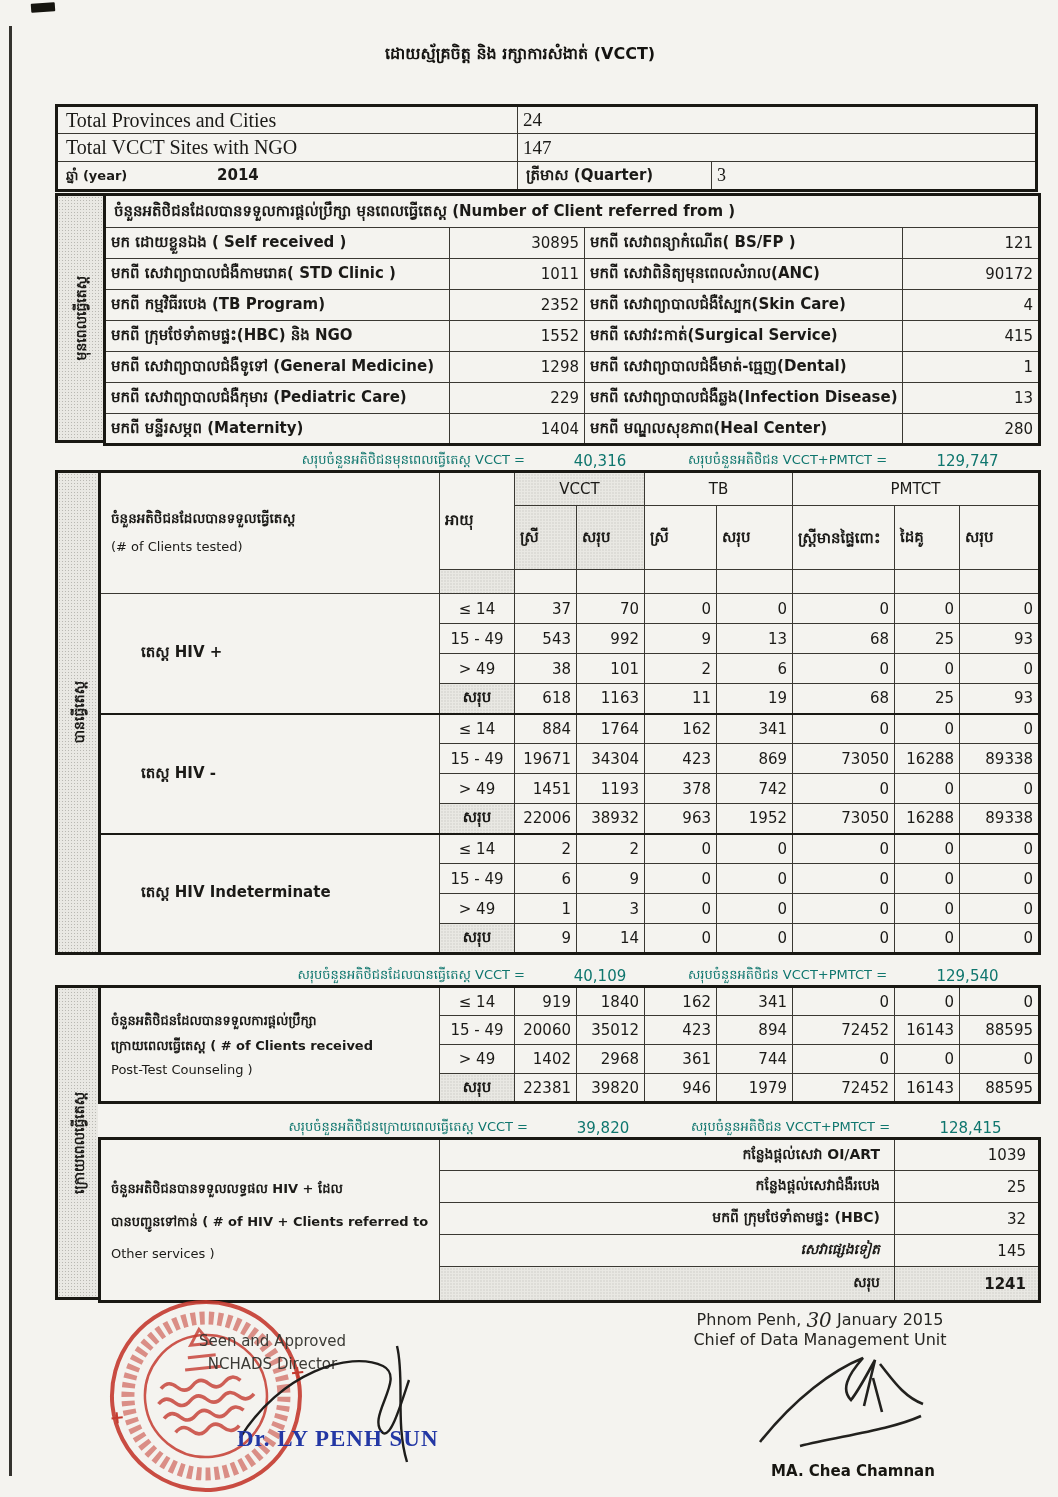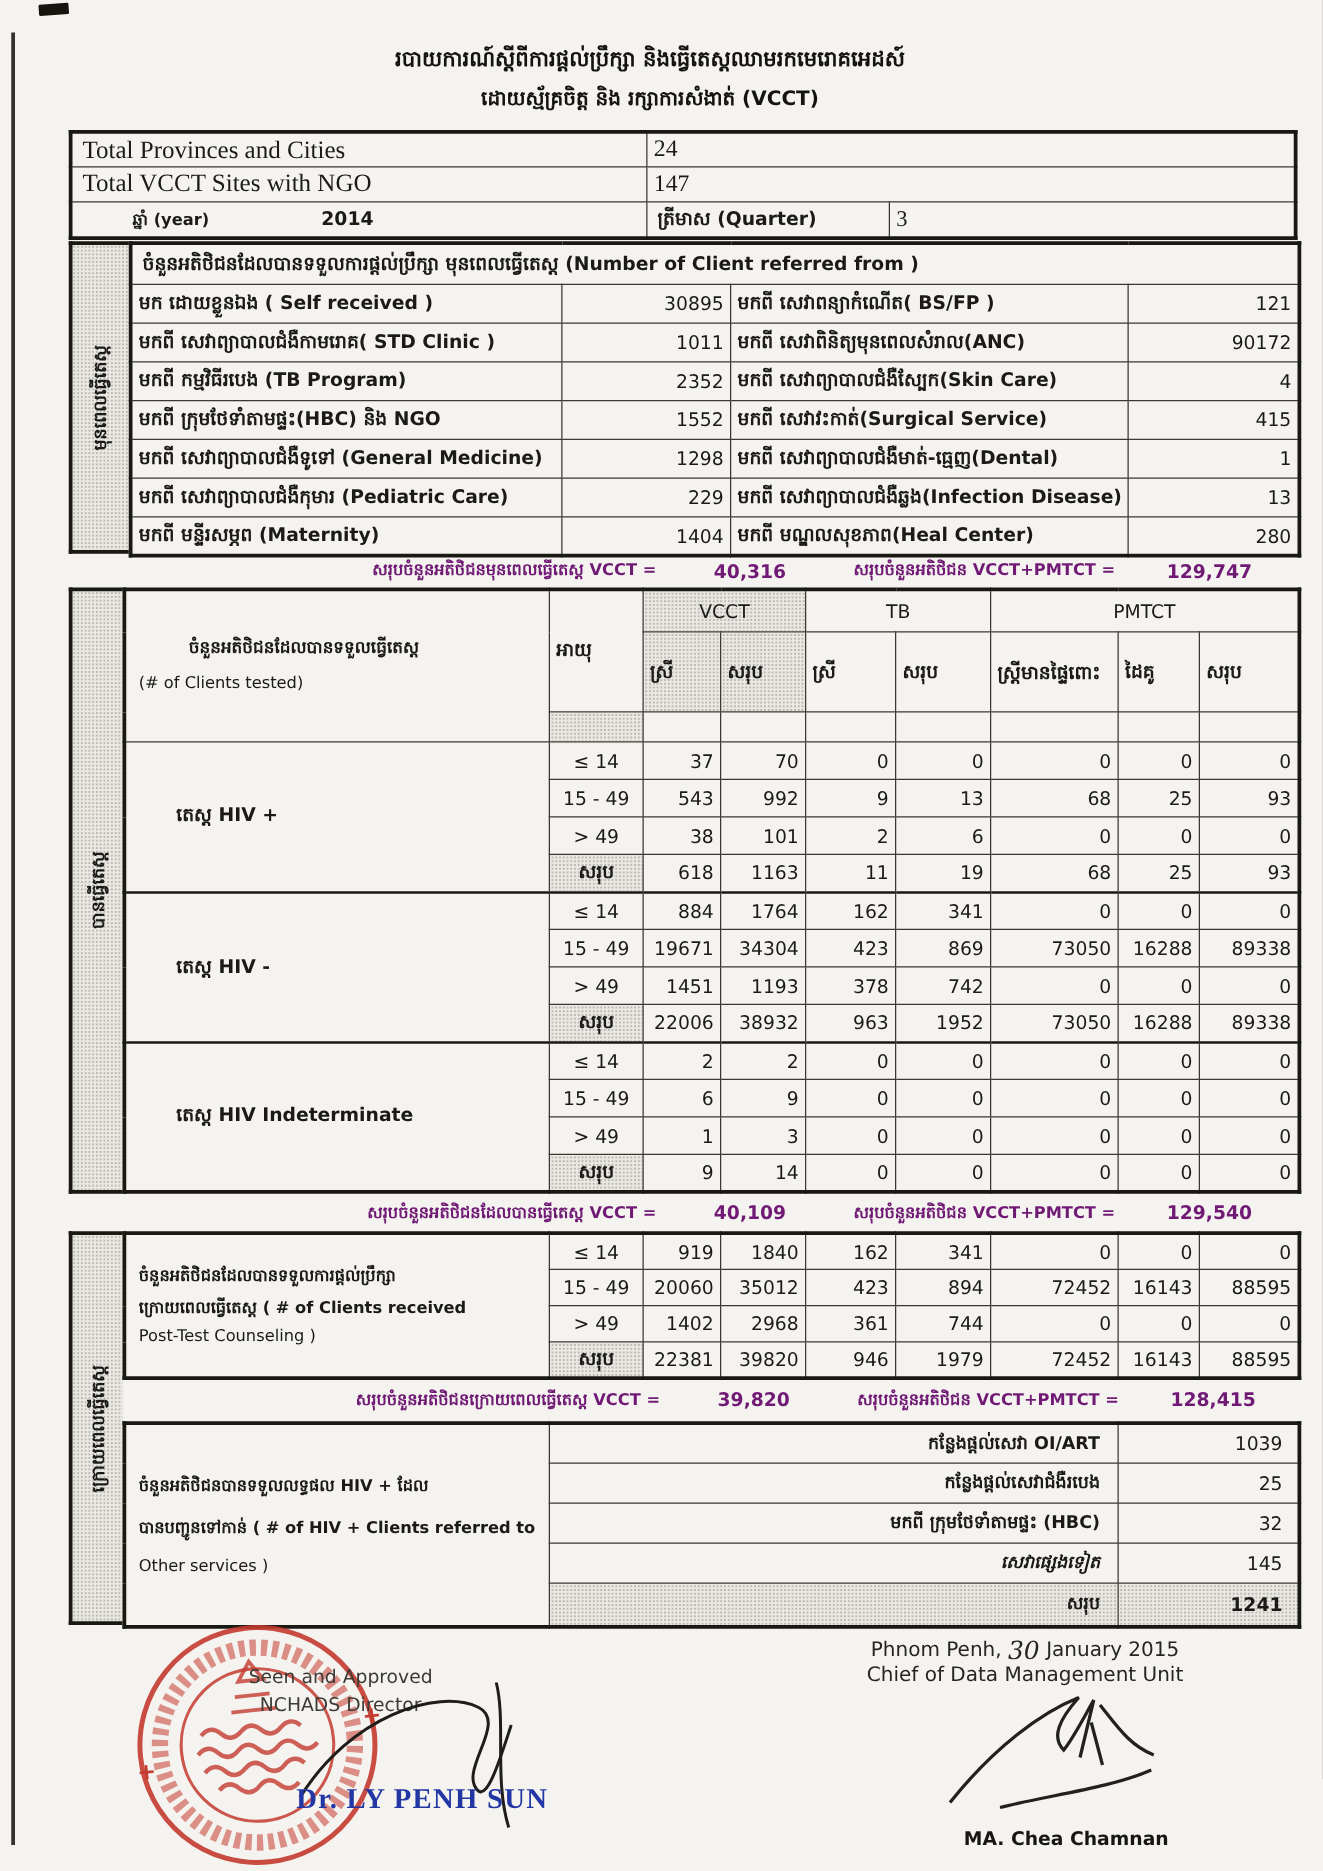--- a/index.html
+++ b/index.html
@@ -9,34 +9,34 @@
   .scan-line{left:9px;top:26px;width:3px;height:1450px;background:#34322e;}
   .corner-mark{left:31px;top:3px;width:24px;height:9px;background:#15140f;transform:rotate(-4deg);border-radius:1px;}
 
   .title{left:0;top:36px;width:1040px;text-align:center;font-weight:bold;color:#141310;}
   .title .l1{font-size:17px;}
   .title .l2{font-size:16px;margin-top:7px;}
 
   table.t{border-collapse:collapse;table-layout:fixed;width:100%;height:100%;border:3px solid #191813;}
   table.t td{border:1px solid #3a3832;padding:0 5px;overflow:hidden;white-space:nowrap;
              font-size:15px;vertical-align:middle;}
-  .kh{font-weight:bold;font-size:13px;margin-left:40px;}
+  .kh{font-weight:bold;font-size:13px;}
   .num{text-align:right;padding-right:7px;}
   .ctr{}
   .bold{font-weight:bold;}
   .serif{font-family:"Liberation Serif","DejaVu Serif",serif;margin-left:40px;}
   .shade{background-color:#e9e8e3;background-image:radial-gradient(#b9b8b2 0.6px,transparent 0.7px);background-size:3px 3px;}
   .wrap{white-space:normal !important;line-height:1.6;}
 
   .block{display:flex;}
   .strip{border:3px solid #191813;border-right-width:0;display:flex;align-items:center;justify-content:center;flex:none;}
   .vtext{writing-mode:vertical-rl;transform:rotate(180deg);font-weight:bold;font-size:14px;white-space:nowrap;}
   .bcol{flex:1;display:flex;flex-direction:column;}
 
-  .sum{display:flex;align-items:center;font-weight:bold;color:#701a75;}
+  .sum{display:flex;align-items:flex-end;font-weight:normal;color:#0f766e;}
   .sum .s1{width:470px;text-align:right;font-size:13px;}
   .sum .s2{width:150px;text-align:center;font-size:15px;}
   .sum .s3{width:225px;text-align:center;font-size:13px;}
   .sum .s4{width:135px;text-align:center;font-size:15px;}
   .sumC .s1{width:430px;}
 
   .hdr-label{padding-left:10px !important;}
   .hdr-label .en{font-weight:normal;font-size:13px;margin-top:8px;}
   .sec-label{padding-left:40px !important;font-weight:bold;font-size:15px;}
   .agec{font-size:13px;text-align:center;}
@@ -56,21 +56,20 @@
 </style>
 </head>
 <body>
 
 <div class="page">
 
   <div class="abs scan-line"></div>
   <div class="abs corner-mark"></div>
 
   <div class="abs title">
-    <div class="l1">របាយការណ៍ស្តីពីការផ្តល់ប្រឹក្សា និងធ្វើតេស្តឈាមរកមេរោគអេដស៍</div>
     <div class="l2">ដោយស្ម័គ្រចិត្ត និង រក្សាការសំងាត់ (VCCT)</div>
   </div>
 
   <div class="abs" style="left:55px;top:104px;width:980px;height:87px;">
     <table class="t">
       <colgroup>
           <col style="width:461px">
           <col style="width:194px">
           <col style="width:325px">
         </colgroup>

